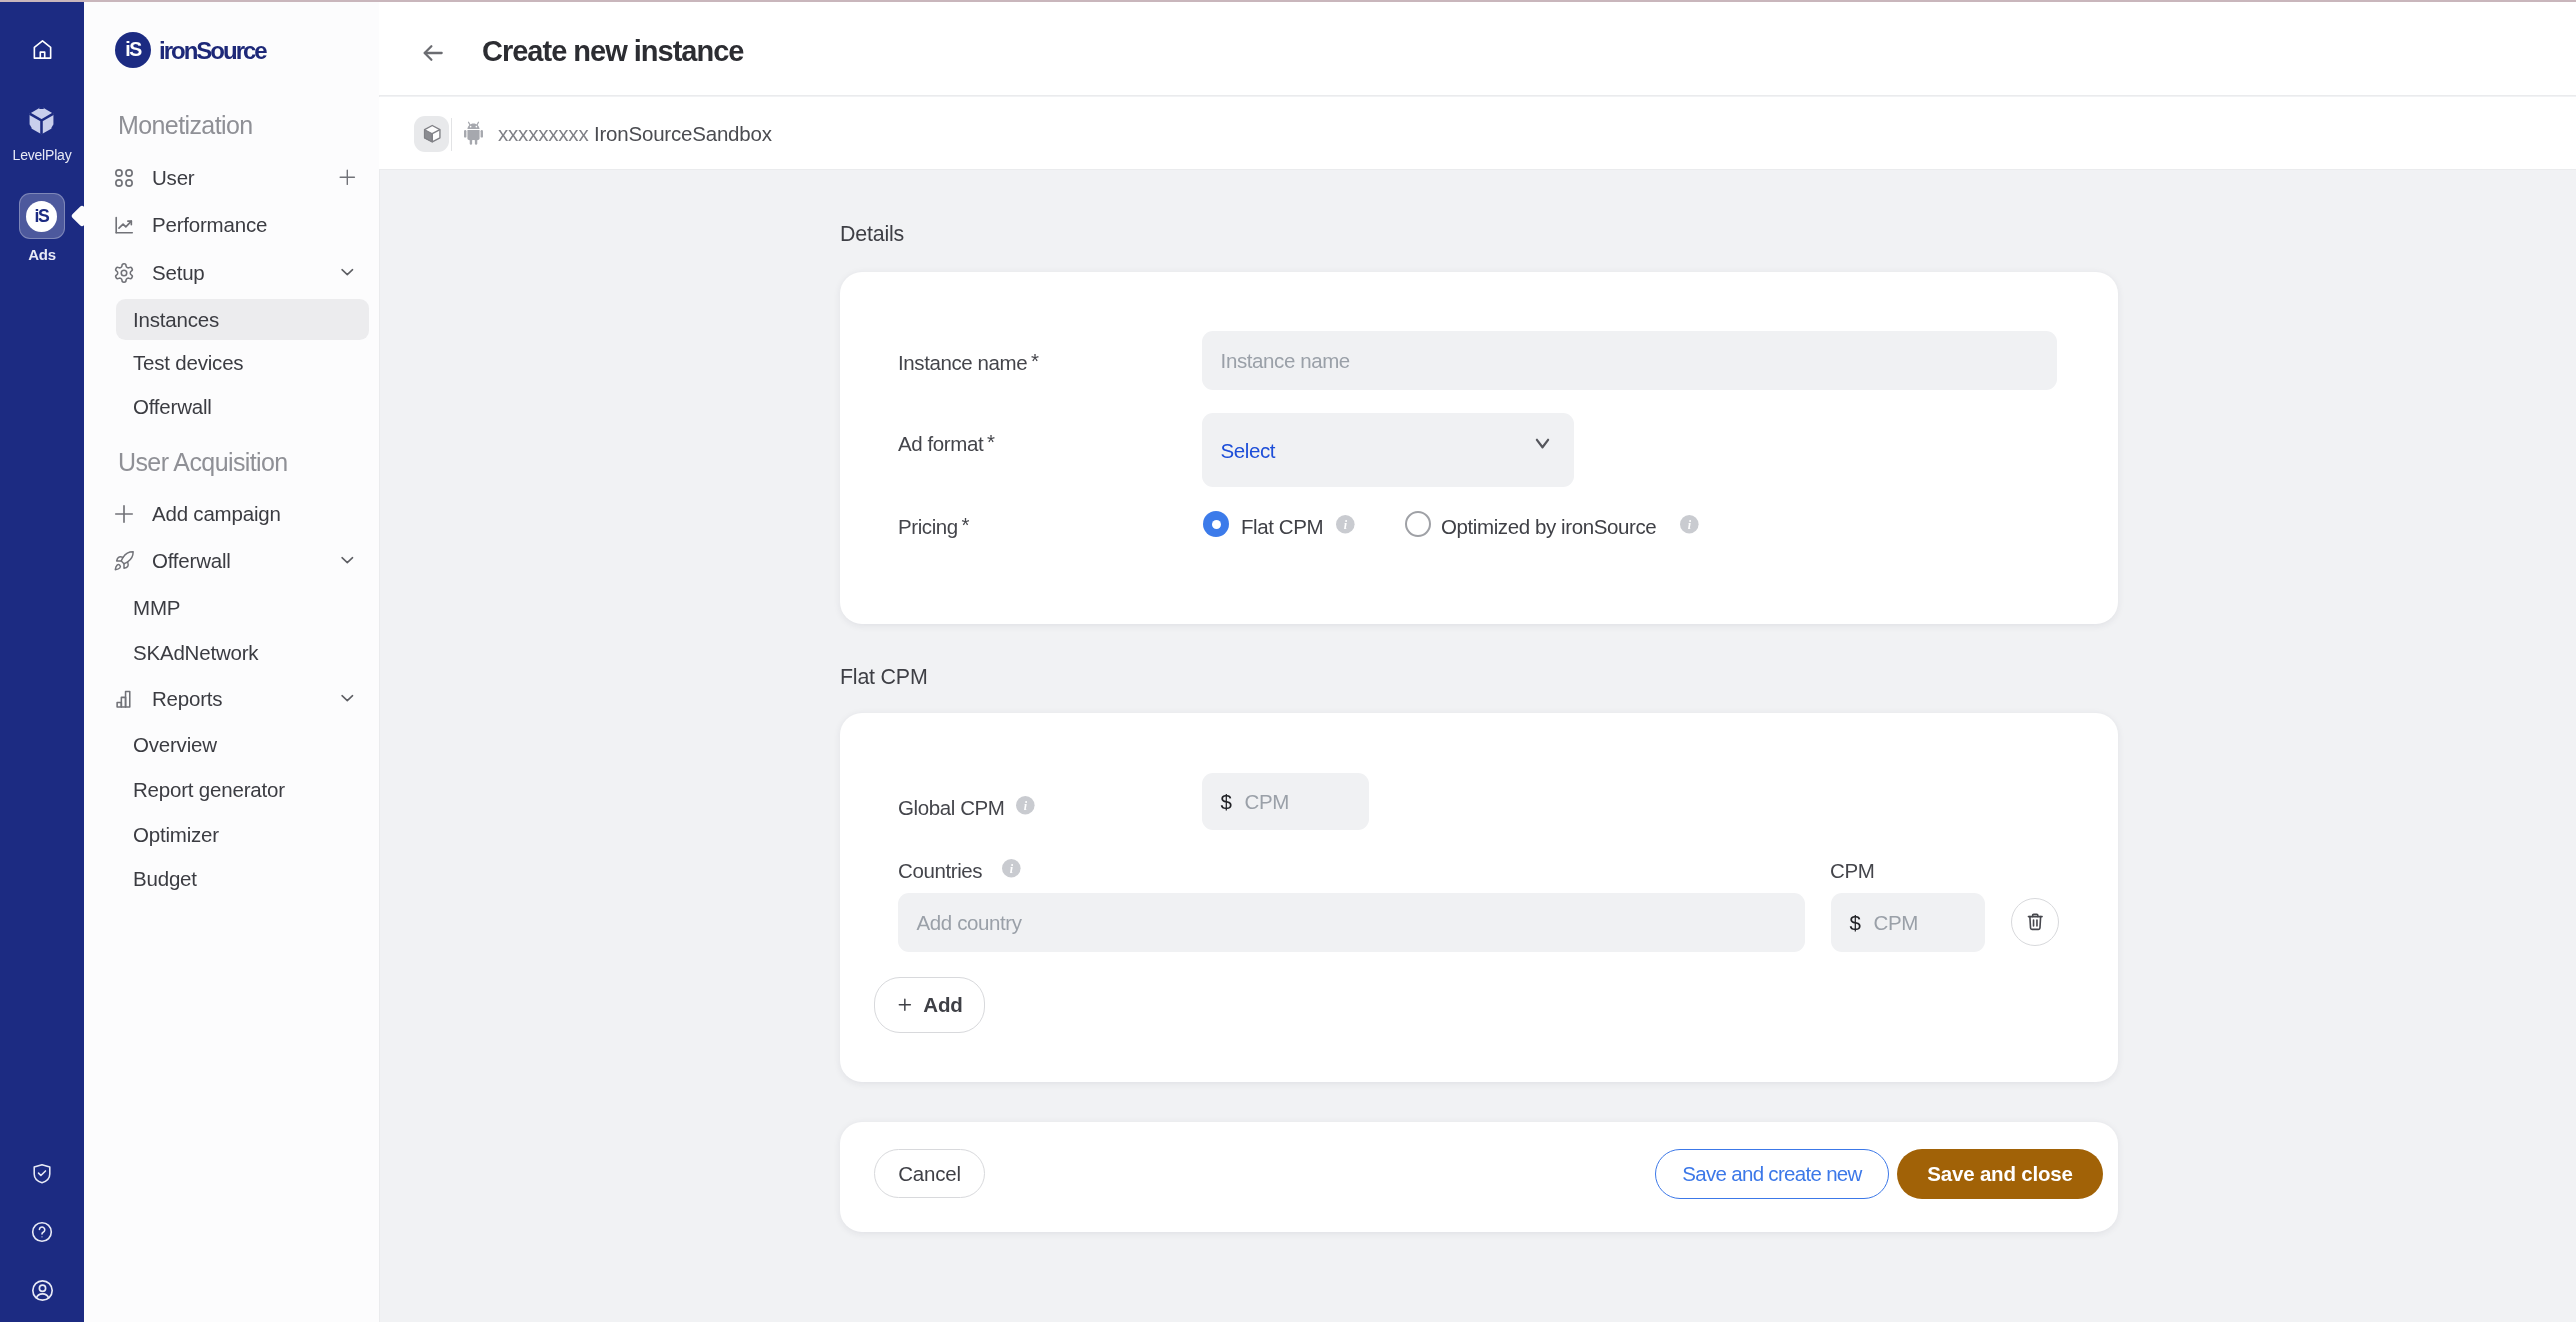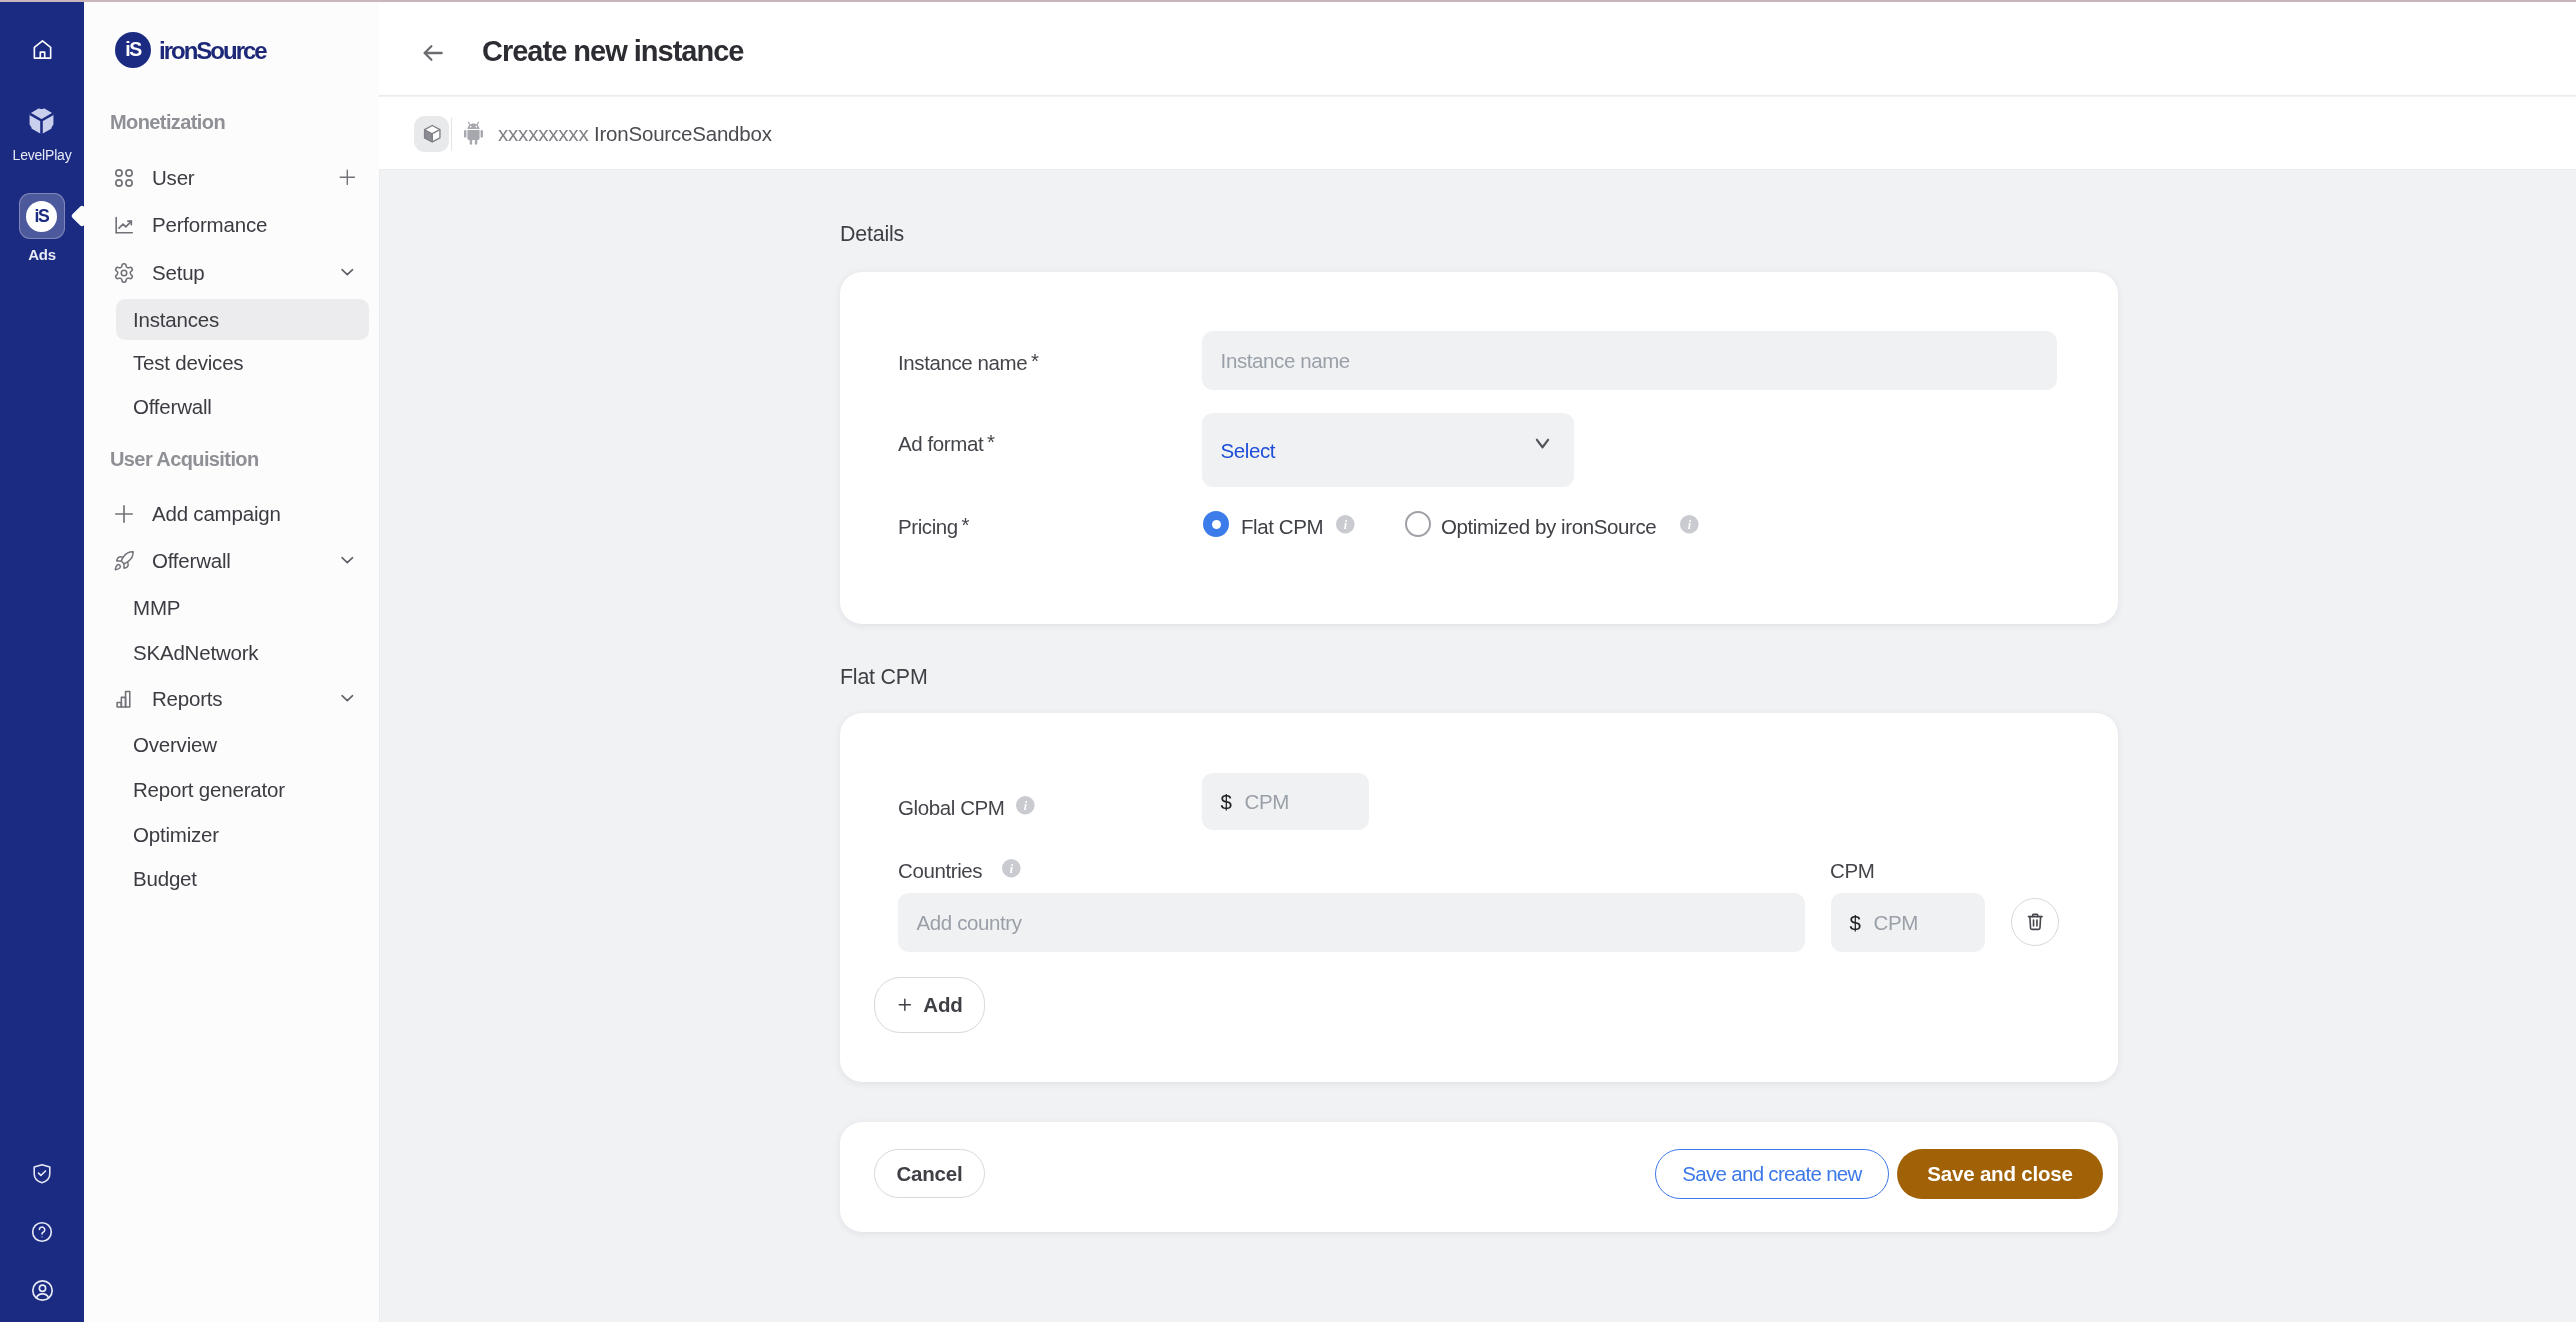--- a/index.html
+++ b/index.html
@@ -10,21 +10,21 @@
 svg{display:block}
 
 #rail{position:absolute;left:0;top:0;width:84px;height:1322px;background:#1c2b82}
 #rail .lbl{position:absolute;width:84px;text-align:center;color:#e8eaf6;font-size:14px}
 
 #sidebar{position:absolute;left:84px;top:0;width:296px;height:1322px;background:#fcfcfd;border-right:0.9px solid #eaebed}
 .navrow{position:absolute;left:0;width:296px;height:41px;display:flex;align-items:center;color:#3b3c42;font-size:20.5px}
 .navrow .ic{position:absolute;left:29px;width:22px;height:22px}
 .navrow .tx{position:absolute;left:68px;white-space:nowrap}
 .navrow .rt{position:absolute;left:254px;width:18.6px;height:18.6px}
-.sect{position:absolute;left:26px;color:#8f9096;font-size:20px;font-weight:700;letter-spacing:-0.6px}
+.sect{position:absolute;left:34px;color:#8f9096;font-size:25px;font-weight:400;letter-spacing:-0.6px}
 .sub{position:absolute;left:49px;width:260px;height:41px;display:flex;align-items:center;color:#3b3c42;font-size:20.5px}
 
 #topbar{position:absolute;left:379px;top:0;width:2197px;height:96px;background:#fff;border-bottom:0.9px solid #eaebed}
 #approw{position:absolute;left:379px;top:97px;width:2197px;height:73px;background:#fff;border-bottom:0.9px solid #eaebed}
 .card{position:absolute;left:840px;width:1278px;background:#fff;border-radius:22px;box-shadow:0 1.9px 7.4px rgba(40,44,63,0.08)}
 .heading{position:absolute;left:840px;color:#3e3f45;font-size:21.4px}
 .label{position:absolute;color:#44454b;font-size:20.5px;white-space:nowrap;letter-spacing:-0.4px}
 .input{position:absolute;background:#f0f1f3;border-radius:11px;display:flex;align-items:center;color:#9aa0a8;font-size:20.5px;letter-spacing:-0.4px}
 .input .ph{padding-left:18.6px}
 .input{padding-top:1.9px}
@@ -263,17 +263,17 @@
 
 <div class="pill" style="left:874px;top:977px;width:111px;height:56px">
   <svg style="margin-right:9.3px" width="17.7" height="17.7" viewBox="0 0 24 24" fill="none" stroke="#3f4046" stroke-width="2" stroke-linecap="round">
       <path d="M12 4.5v15M4.5 12h15"></path>
     </svg>
   <span style="font-weight:700;letter-spacing:-0.2px">Add</span>
 </div>
 
 <div class="card" style="top:1122px;height:110px"></div>
 <div class="pill" style="left:874px;top:1149px;width:111px;height:49px">
-    <span style="font-weight:700;letter-spacing:-0.2px">Cancel</span>
+    <span style="font-weight:400;letter-spacing:-0.2px">Cancel</span>
   </div>
 <div class="pill" style="left:1655px;top:1149px;width:234px;height:50px;border:1.4px solid #3c78e8;color:#3c78e8;font-weight:400;font-size:20.5px;letter-spacing:-0.7px">Save and create new</div>
 <div class="pill" style="left:1897px;top:1149px;width:206px;height:50px;border:none;background:#a16207;color:#fff;font-weight:700;font-size:20.5px;letter-spacing:-0.2px">Save and close</div>
 
 
 </body></html>

